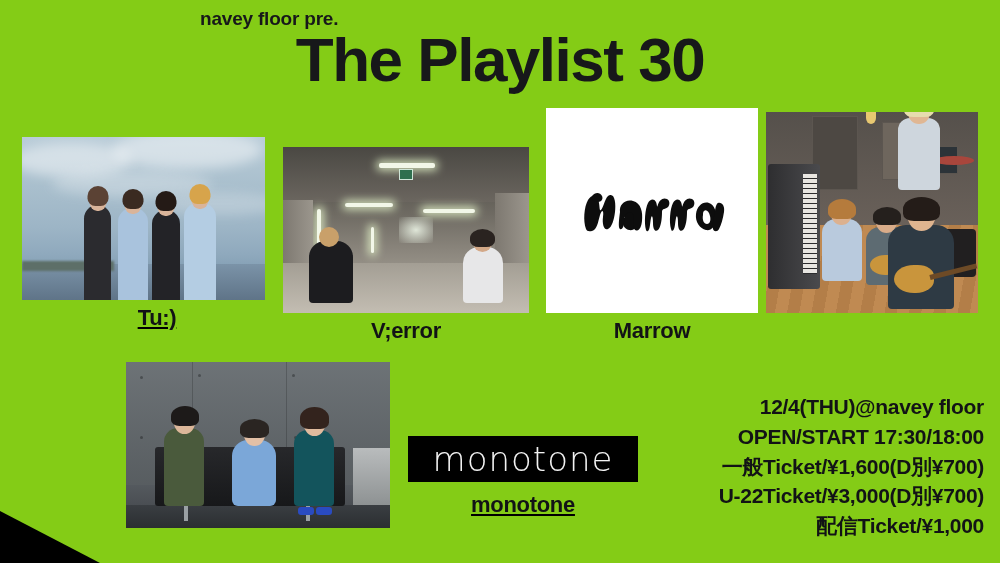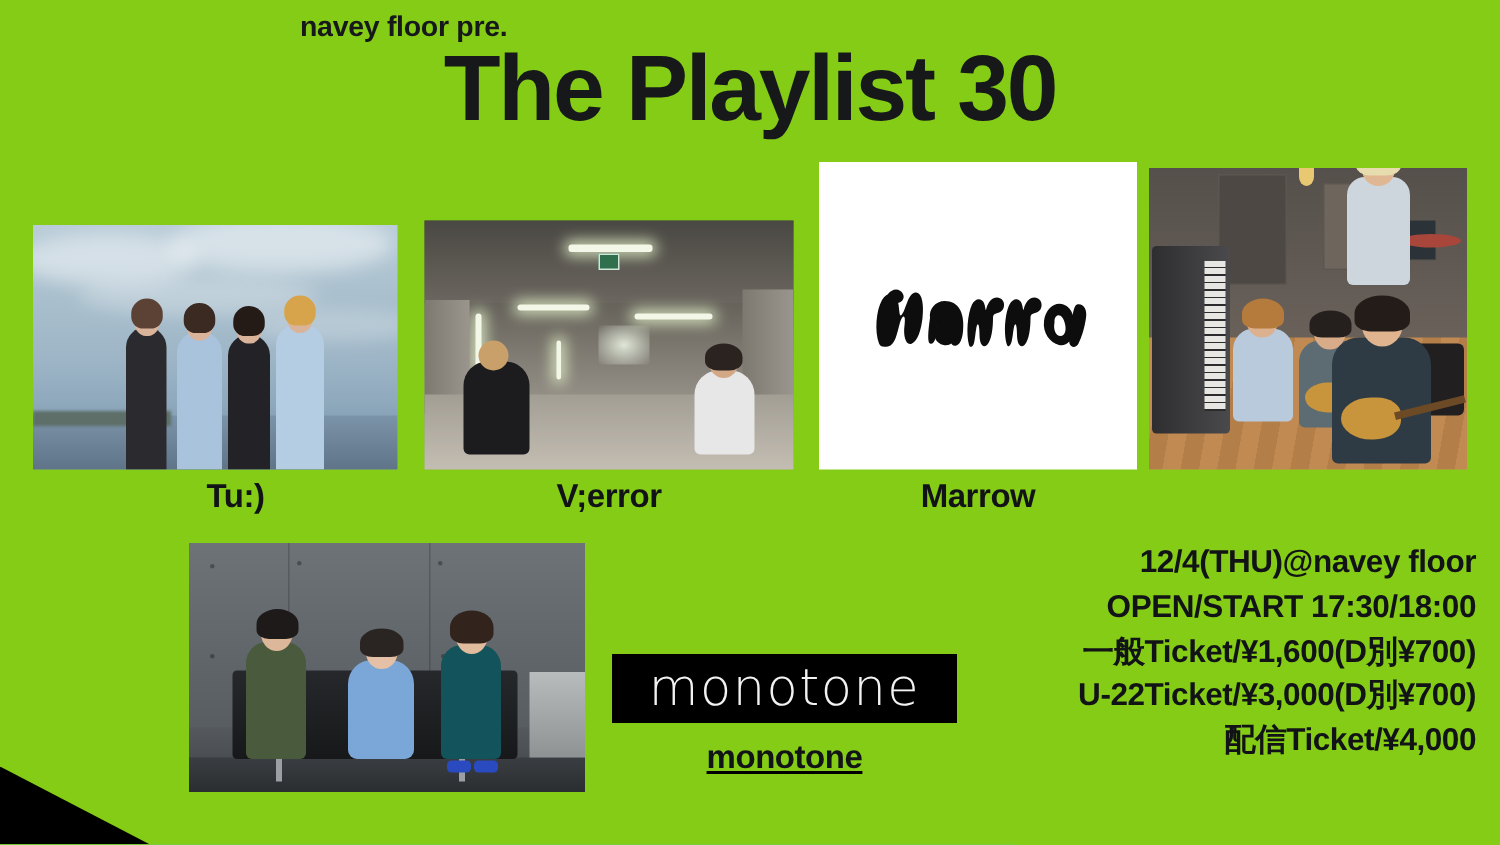--- a/index.html
+++ b/index.html
@@ -62,21 +62,21 @@
     text-align: center;
     font-size: 22px;
     font-weight: bold;
     color: #121316;
     letter-spacing: -0.3px;
     margin-top: 5px;
     white-space: nowrap;
   }
 
   
-  #card-tu       { left: 22px;  top: 150px; width: 270px; }
+  #card-tu       { left: 22px;  top: 137px; width: 270px; text-decoration: underline; }
   #card-tu .photo       { width: 243px; height: 163px; }
 
   #card-verror   { left: 283px; top: 147px; width: 246px; }
   #card-verror .photo   { width: 246px; height: 166px; }
 
   #card-marrow   { left: 546px; top: 108px; width: 212px; }
   #card-marrow .photo   { width: 212px; height: 205px; background: #ffffff; }
 
   #card-chanpuru { left: 766px; top: 112px; width: 212px; }
   #card-chanpuru .photo { width: 212px; height: 201px; }
@@ -257,21 +257,21 @@
     font-size: 34px;
     font-weight: 300;
     letter-spacing: 1px;
     font-family: "DejaVu Sans", "Liberation Sans", sans-serif;
   }
 
   
   .info {
     position: absolute;
     right: 16px;
-    top: 360px;
+    top: 392px;
     text-align: right;
     color: #121316;
     font-size: 21px;
     font-weight: bold;
     line-height: 1.42;
     letter-spacing: -0.3px;
   }
   .info div { white-space: nowrap; }
 
   
@@ -433,18 +433,18 @@
       <div class="monotone-mark">monotone</div>
     </div>
     <div class="artist-name">monotone</div>
   </div>
 
   <div class="info">
     <div>12/4(THU)@navey floor</div>
     <div>OPEN/START 17:30/18:00</div>
     <div>一般Ticket/¥1,600(D別¥700)</div>
     <div>U-22Ticket/¥3,000(D別¥700)</div>
-    <div>配信Ticket/¥4,000</div>
+    <div>配信Ticket/¥1,000</div>
   </div>
 
   <div class="wedge"></div>
 
 </div>
 
 </body></html>

